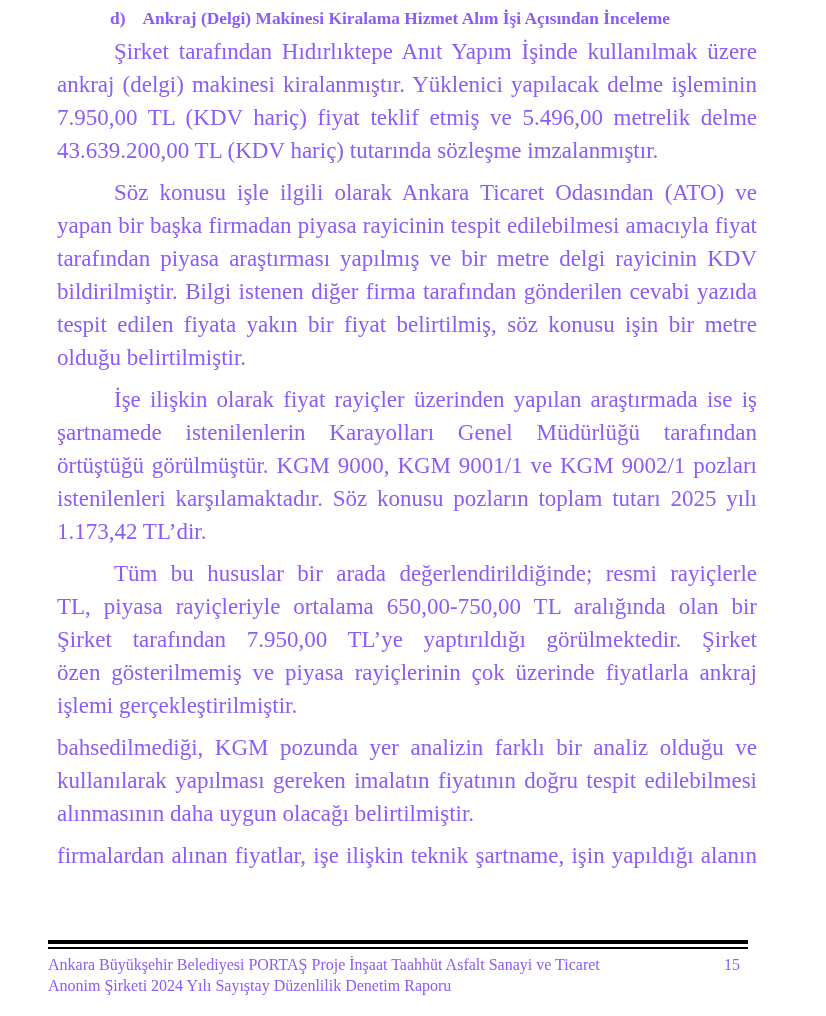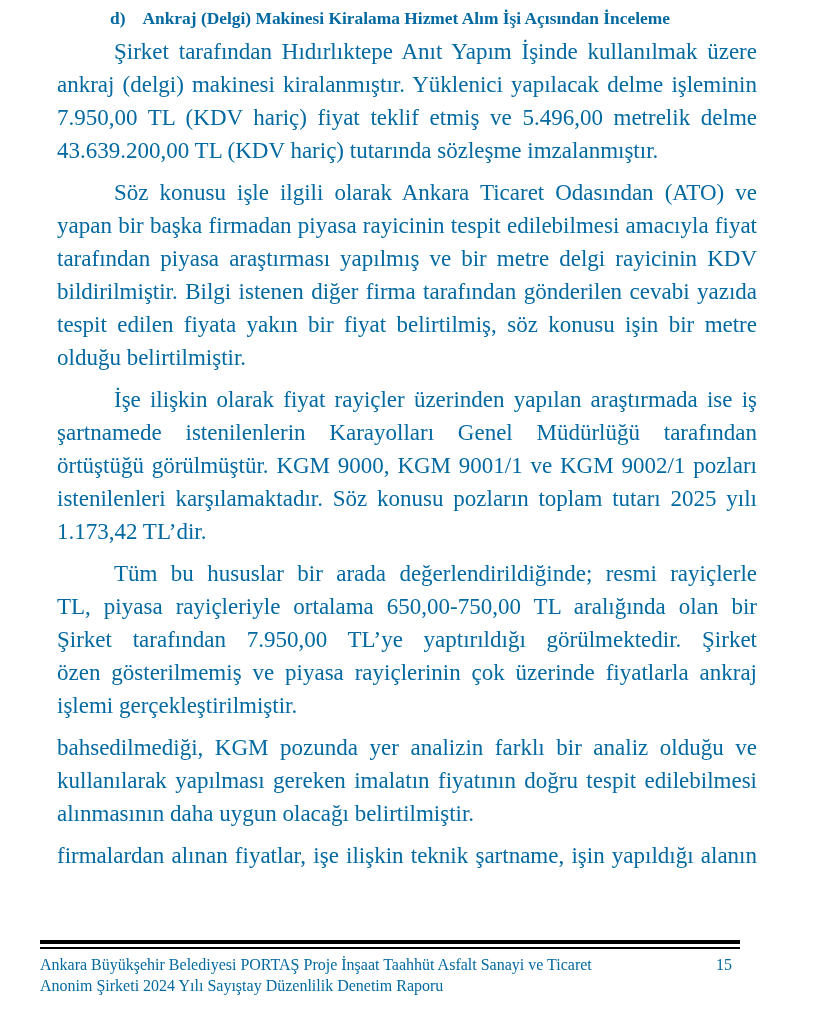--- a/index.html
+++ b/index.html
@@ -2,21 +2,21 @@
 <html><head>
 <meta charset="utf-8">
 <style>
   html, body { margin: 0; padding: 0; background: #e8e8e8; }
   .page {
     position: relative;
     width: 826px;
     height: 1016px;
     background: #ffffff;
     font-family: "Liberation Serif", "DejaVu Serif", serif;
-    color: #0369a1;
+    color: #8b5cf6;
     overflow: hidden;
   }
   .content {
     position: absolute;
     left: 57px;
     top: 2px;
     width: 700px;
   }
   .heading {
     font-weight: bold;
@@ -42,21 +42,21 @@
   .caret {
     display: inline-block;
     width: 2px;
     height: 22px;
     background: #000;
     vertical-align: -5px;
     margin-left: 1px;
   }
   .footer {
     position: absolute;
-    left: 40px;
+    left: 48px;
     top: 940px;
     width: 700px;
   }
   .rule {
     width: 100%;
     height: 3px;
     border-top: 4px solid #000;
     border-bottom: 2px solid #000;
     margin-bottom: 5px;
   }

